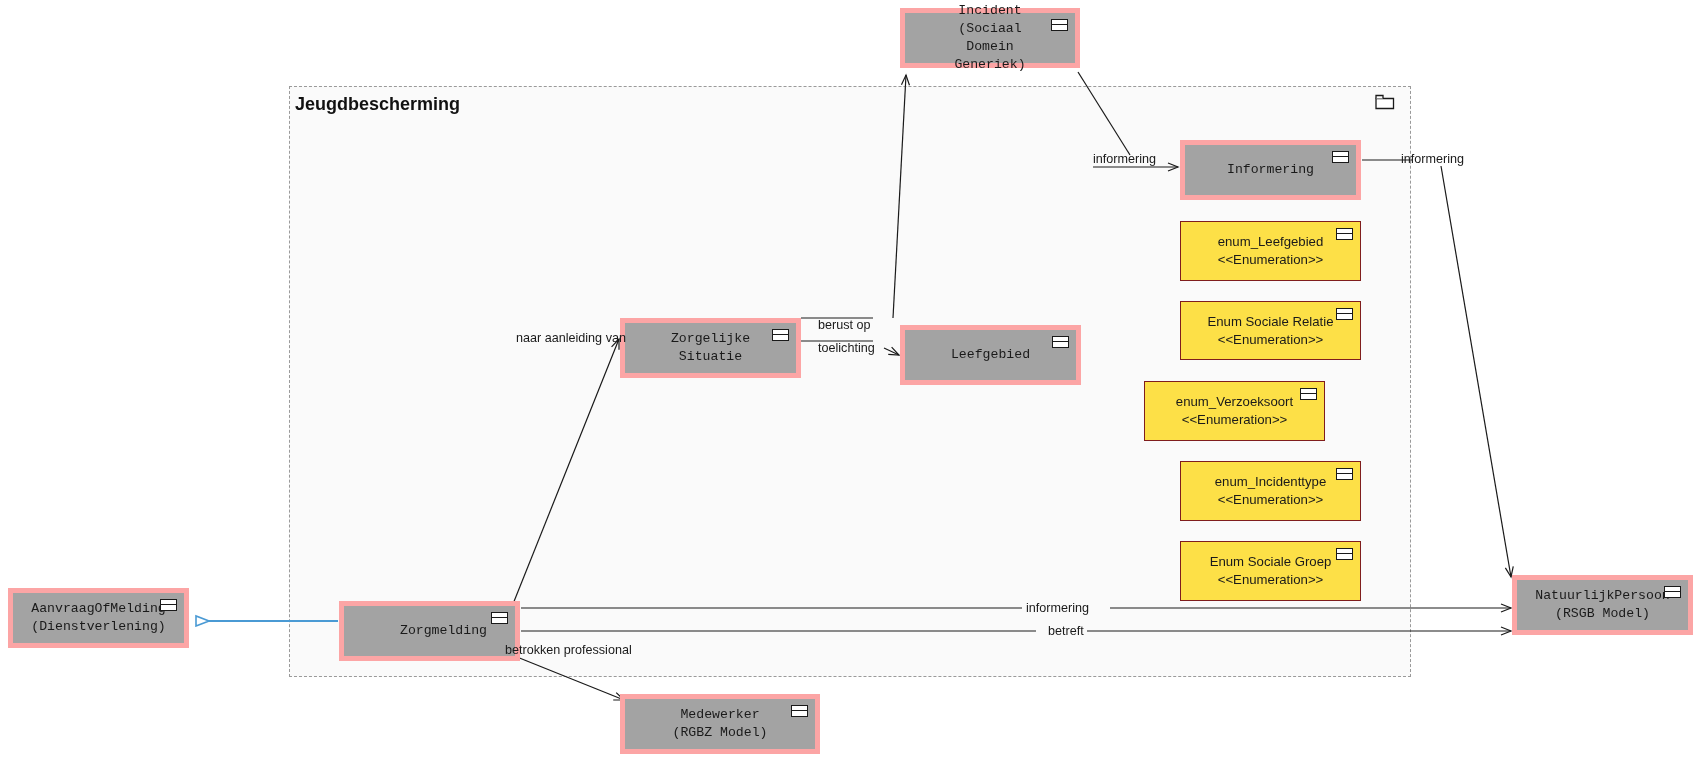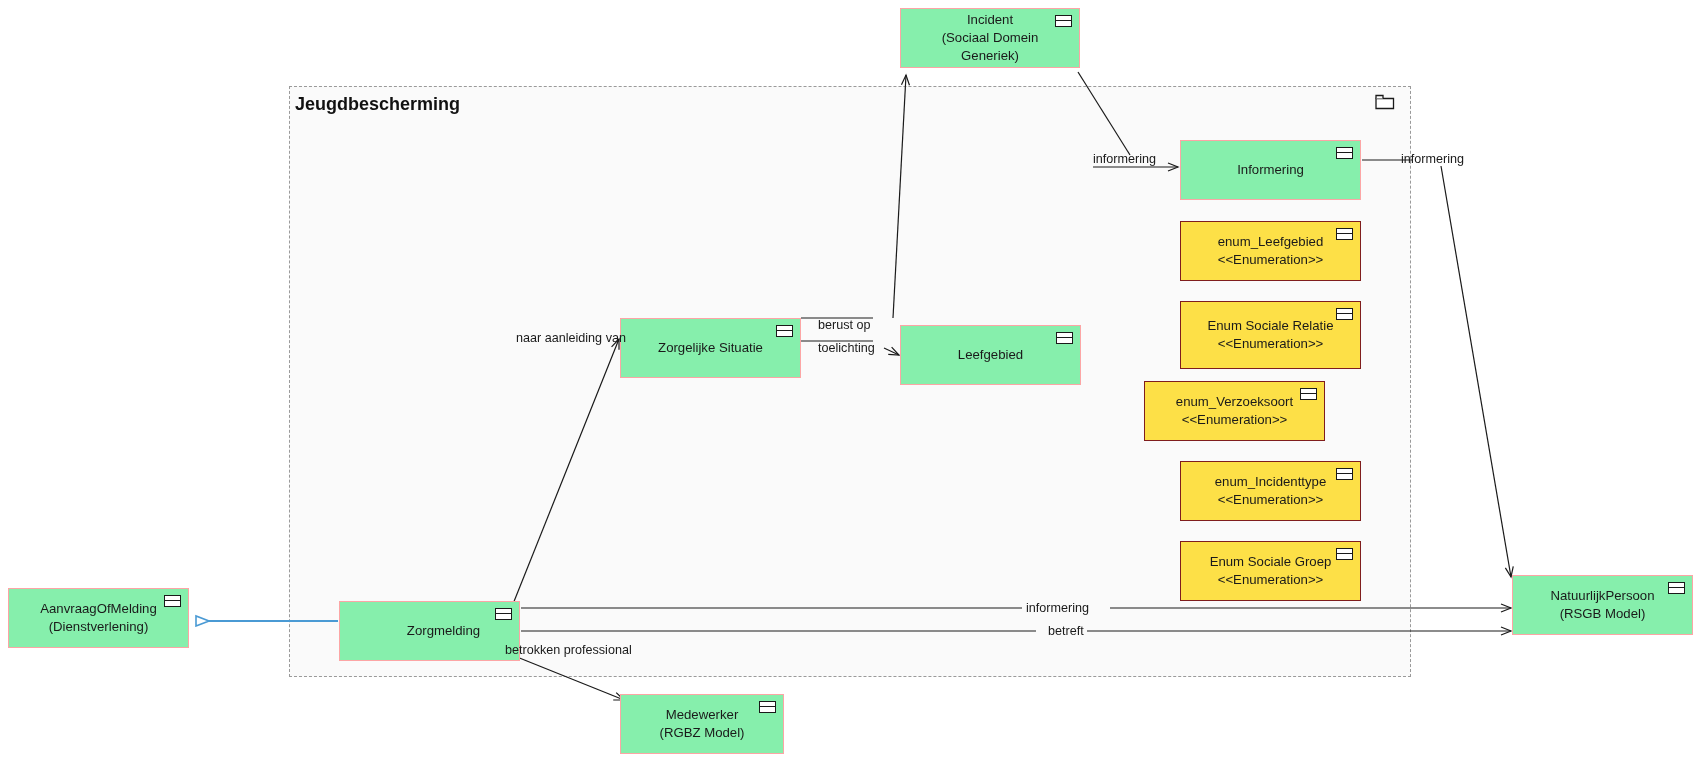--- a/index.html
+++ b/index.html
@@ -38,22 +38,23 @@
     box-sizing: border-box;
     display: flex;
     align-items: center;
     justify-content: center;
     text-align: center;
     line-height: 1.35;
     font-size: 13.2px;
     color: #1a1a1a;
   }
   .node.klass {
-    background: #86efac;
-    border: 1px solid #fca5a5;
+    background: #a3a3a3;
+    border: 5px solid #fca5a5;
+    font-family: Liberation Mono, monospace;
   }
   .node.enumeration {
     background: #fde047;
     border: 1px solid #7f1d1d;
   }
   .node-label {
     padding: 0 26px;
     white-space: pre-line;
   }
   
@@ -169,21 +170,21 @@
       </div>
       <div class="node klass" style="left: 1180px; top: 140px; width: 181px; height: 60px;">
         <div class="node-label">Informering</div>
         <span class="class-glyph"></span>
       </div>
       <div class="node enumeration" style="left: 1180px; top: 221px; width: 181px; height: 60px;">
         <div class="node-label">enum_Leefgebied
 &lt;&lt;Enumeration&gt;&gt;</div>
         <span class="class-glyph"></span>
       </div>
-      <div class="node enumeration" style="left: 1180px; top: 301px; width: 181px; height: 68px;">
+      <div class="node enumeration" style="left: 1180px; top: 301px; width: 181px; height: 59px;">
         <div class="node-label">Enum Sociale Relatie
 &lt;&lt;Enumeration&gt;&gt;</div>
         <span class="class-glyph"></span>
       </div>
       <div class="node enumeration" style="left: 1144px; top: 381px; width: 181px; height: 60px;">
         <div class="node-label">enum_Verzoeksoort
 &lt;&lt;Enumeration&gt;&gt;</div>
         <span class="class-glyph"></span>
       </div>
       <div class="node enumeration" style="left: 1180px; top: 461px; width: 181px; height: 60px;">
@@ -211,21 +212,21 @@
       </div>
       <div class="node klass" style="left: 339px; top: 601px; width: 181px; height: 60px; padding-left: 28px;">
         <div class="node-label">Zorgmelding</div>
         <span class="class-glyph"></span>
       </div>
       <div class="node klass" style="left: 1512px; top: 575px; width: 181px; height: 60px;">
         <div class="node-label">NatuurlijkPersoon
 (RSGB Model)</div>
         <span class="class-glyph"></span>
       </div>
-      <div class="node klass" style="left: 620px; top: 694px; width: 164px; height: 60px;">
+      <div class="node klass" style="left: 620px; top: 694px; width: 200px; height: 60px;">
         <div class="node-label">Medewerker
 (RGBZ Model)</div>
         <span class="class-glyph"></span>
       </div>
     </div>
 
   <div id="labels-layer">
       <div class="conn-label" style="left: 1093px; top: 152px;">informering</div>
       <div class="conn-label" style="left: 1401px; top: 152px;">informering</div>
       <div class="conn-label" style="left: 818px; top: 318px;">berust op</div>

